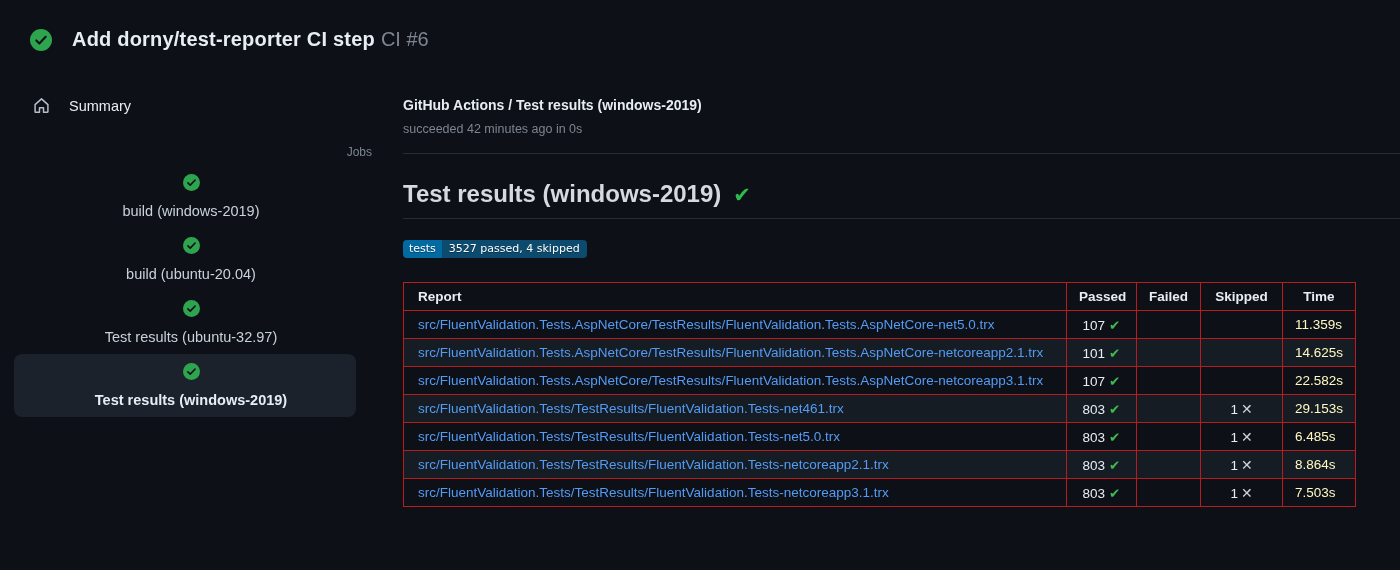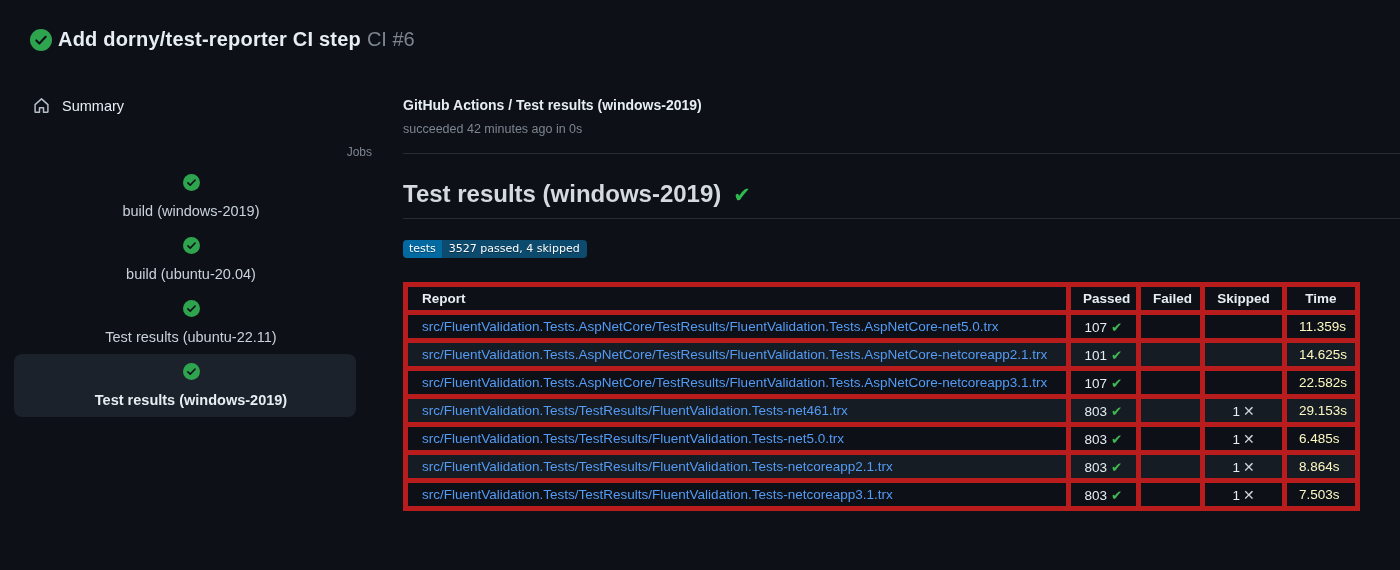--- a/index.html
+++ b/index.html
@@ -7,30 +7,30 @@
   body {
     background: #0d1117;
     color: #c9d1d9;
     font-family: "Liberation Sans", "DejaVu Sans", sans-serif;
     position: relative;
   }
 
   
   .run-header {
     position: absolute; left: 30px; top: 28px;
-    display: flex; align-items: center; gap: 6px;
+    display: flex; align-items: center; gap: 20px;
   }
   .status-circle { width: 22px; height: 22px; flex: 0 0 auto; }
   .run-title { font-size: 20px; font-weight: 700; color: #e6edf3; letter-spacing: .2px; }
   .run-number { font-size: 20px; font-weight: 400; color: #7d8590; margin-left: 6px; }
 
   
   .sidebar { position: absolute; left: 0; top: 88px; width: 372px; }
   .summary-item {
-    display: flex; align-items: center; gap: 11px;
+    display: flex; align-items: center; gap: 18px;
     padding: 8px 0 8px 32px; cursor: pointer;
     color: #e6edf3; font-size: 14.5px;
   }
   .home-icon { width: 19px; height: 19px; }
   .jobs-label {
     margin: 22px 0 6px 30px;
     font-size: 12px; color: #7d8590; text-align: right;
   }
   .jobs-list { list-style: none; }
   .job-item {
@@ -66,21 +66,21 @@
   .badge-label { background: #0369a1; padding: 0 6px; }
   .badge-value { background: #0c4a6e; padding: 0 7px; }
 
   
   .results-table {
     margin-top: 24px; width: 952px;
     border-collapse: collapse; table-layout: fixed;
     font-size: 13.5px;
   }
   .results-table th, .results-table td {
-    border: 5px solid #b91c1c;
+    border: 1px solid #b91c1c;
     height: 28px; padding: 0 12px;
     white-space: nowrap; overflow: hidden;
   }
   .results-table th { color: #e6edf3; font-weight: 700; text-align: center; }
   .results-table th.col-report { text-align: left; padding-left: 14px; }
   .results-table tbody tr:nth-child(even) { background: #161c23; }
   td.cell-report { padding-left: 14px; }
   td.cell-report a { color: #539bf5; text-decoration: none; }
   td.cell-passed, td.cell-failed, td.cell-skipped { text-align: center; color: #e6edf3; }
   td.cell-time { text-align: left; color: #fef9c3; }
@@ -121,21 +121,21 @@
           <circle cx="8" cy="8" r="8" fill="#2ea44f"></circle>
           <path d="M4.6 8.3l2.2 2.2 4.6-4.8" fill="none" stroke="#0d1117" stroke-width="1.5" stroke-linecap="round" stroke-linejoin="round"></path>
         </svg>
         <span>build (ubuntu-20.04)</span>
       </li>
       <li class="job-item">
         <svg class="job-check" viewBox="0 0 16 16">
           <circle cx="8" cy="8" r="8" fill="#2ea44f"></circle>
           <path d="M4.6 8.3l2.2 2.2 4.6-4.8" fill="none" stroke="#0d1117" stroke-width="1.5" stroke-linecap="round" stroke-linejoin="round"></path>
         </svg>
-        <span>Test results (ubuntu-22.11)</span>
+        <span>Test results (ubuntu-32.97)</span>
       </li>
       <li class="job-item selected">
         <svg class="job-check" viewBox="0 0 16 16">
           <circle cx="8" cy="8" r="8" fill="#2ea44f"></circle>
           <path d="M4.6 8.3l2.2 2.2 4.6-4.8" fill="none" stroke="#0d1117" stroke-width="1.5" stroke-linecap="round" stroke-linejoin="round"></path>
         </svg>
         <span>Test results (windows-2019)</span>
       </li>
     </ul>
 </nav>

